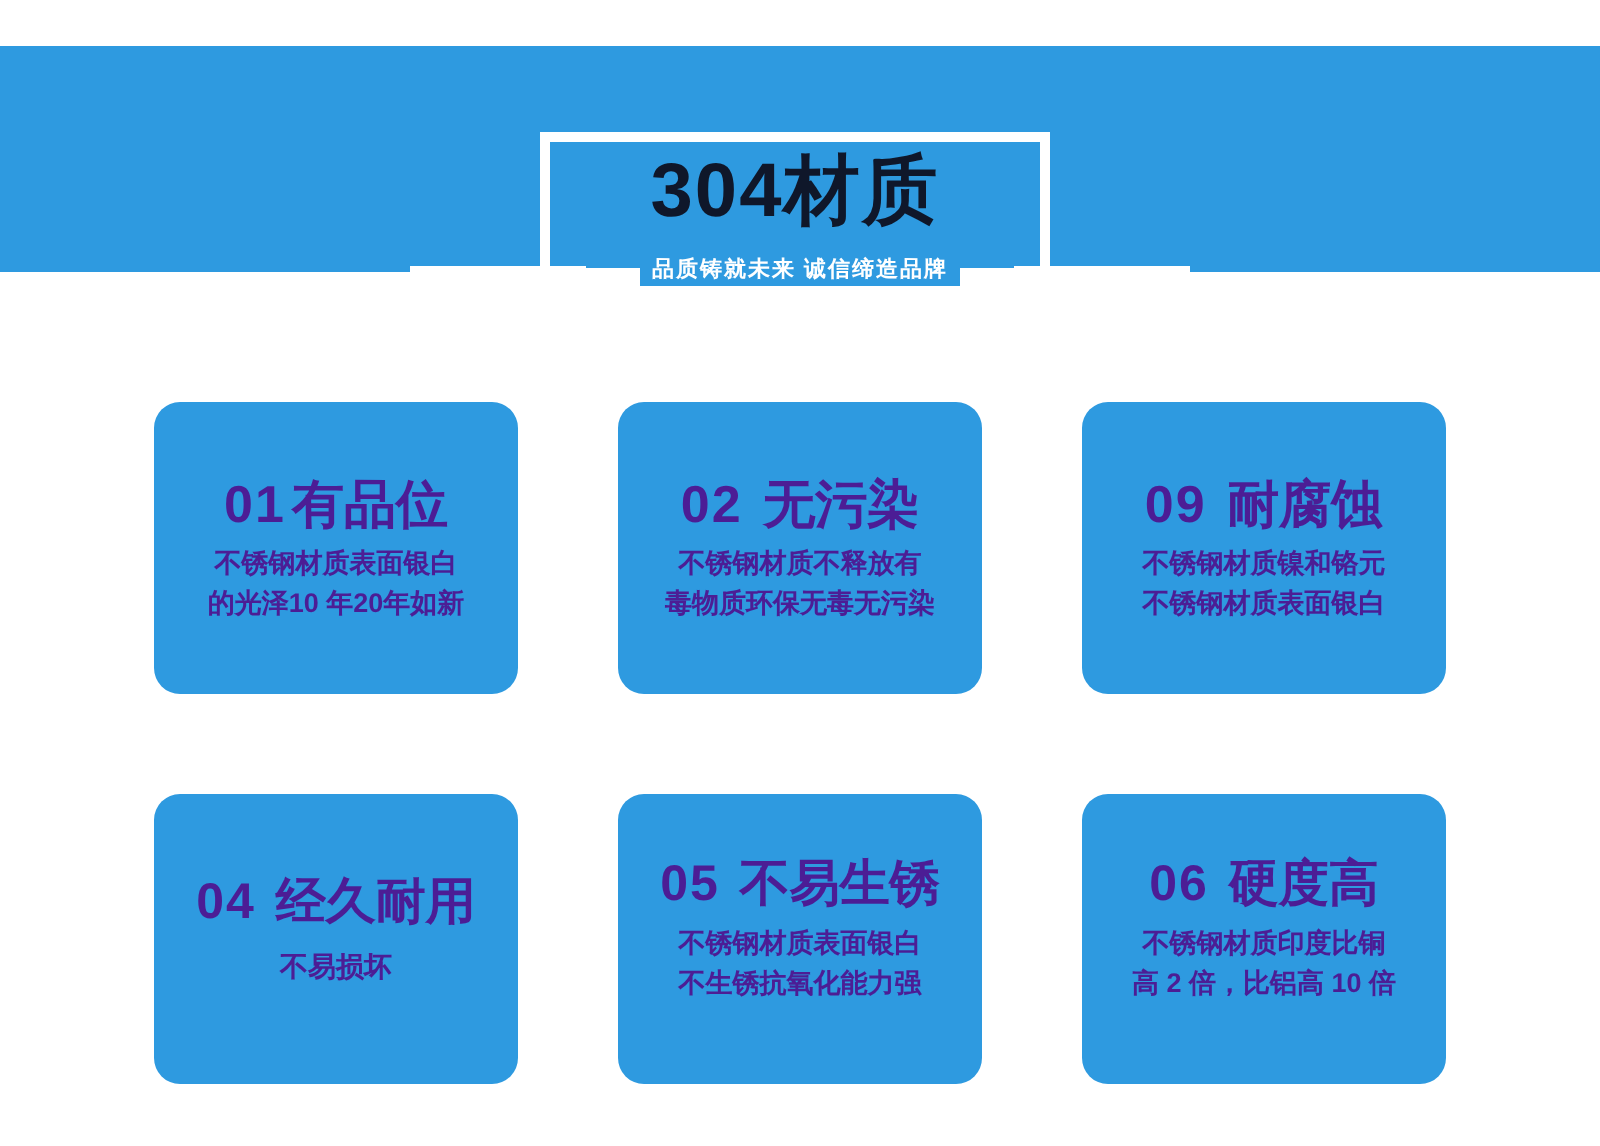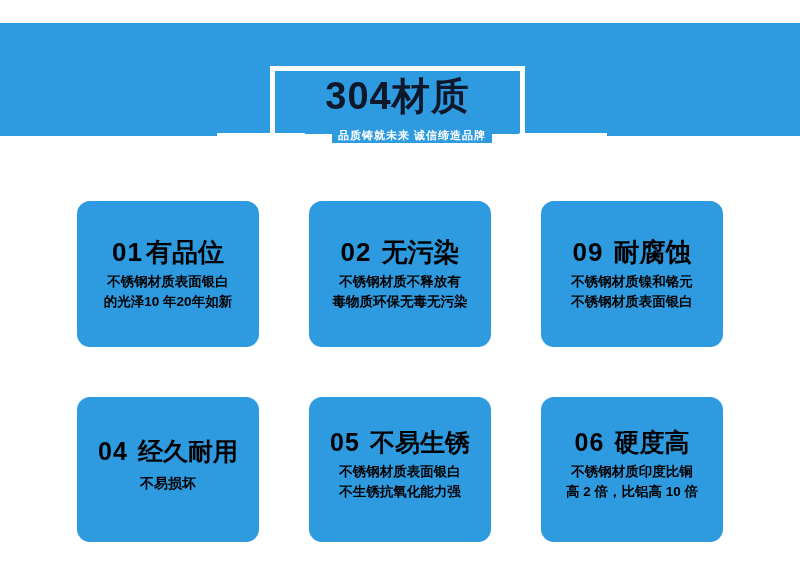--- a/index.html
+++ b/index.html
@@ -51,21 +51,21 @@
     text-align: center;
     color: #0f172a;
     font-size: 38px;
     font-weight: bold;
     letter-spacing: 1px;
     white-space: nowrap;
   }
 
   .subtitle-wrap {
     position: absolute;
-    left: 212px;
+    left: 200px;
     top: 101px;
     width: 400px;
     height: 22px;
     display: flex;
     align-items: center;
     justify-content: center;
     gap: 27px;
   }
   .subtitle-rule {
     width: 88px;
@@ -96,21 +96,21 @@
     justify-content: space-between;
   }
   .row-1 { height: 146px; }
   .row-2 { height: 145px; margin-top: 50px; gap: 45px; }
 
   .card {
     width: 182px;
     box-sizing: border-box;
     background: #2e9ae0;
     border-radius: 13px;
-    color: #000000;
+    color: #4c1d95;
     text-align: center;
     position: relative;
     overflow: hidden;
   }
 
   .card-inner {
     position: absolute;
     left: 0;
     right: 0;
     top: 50%;

